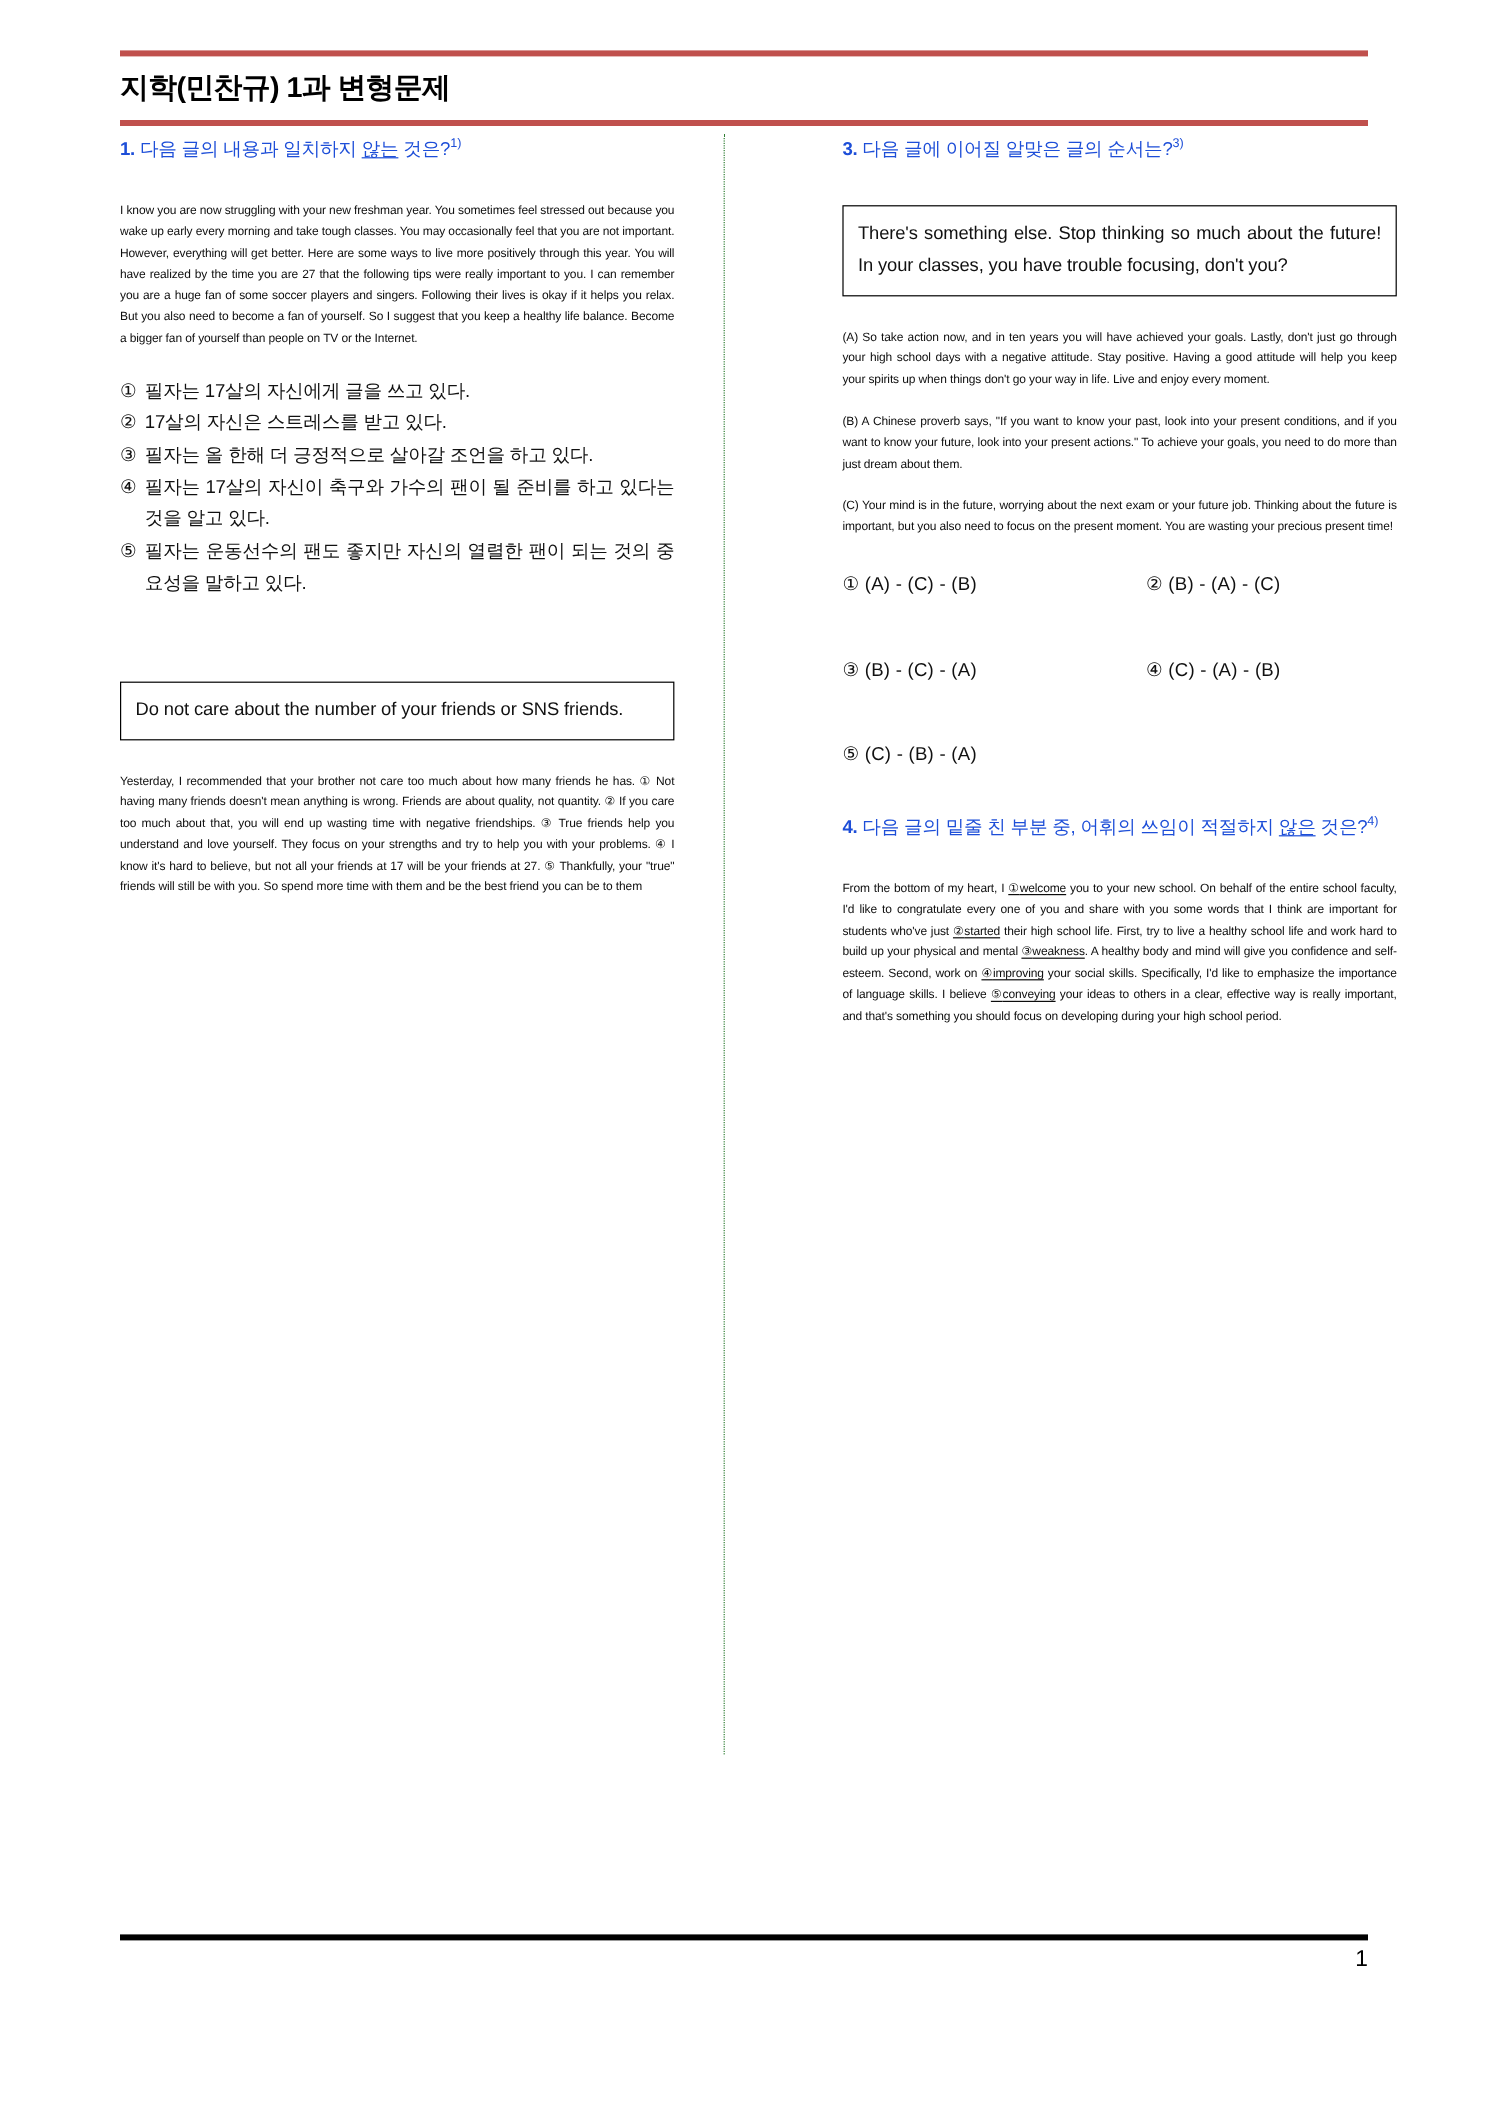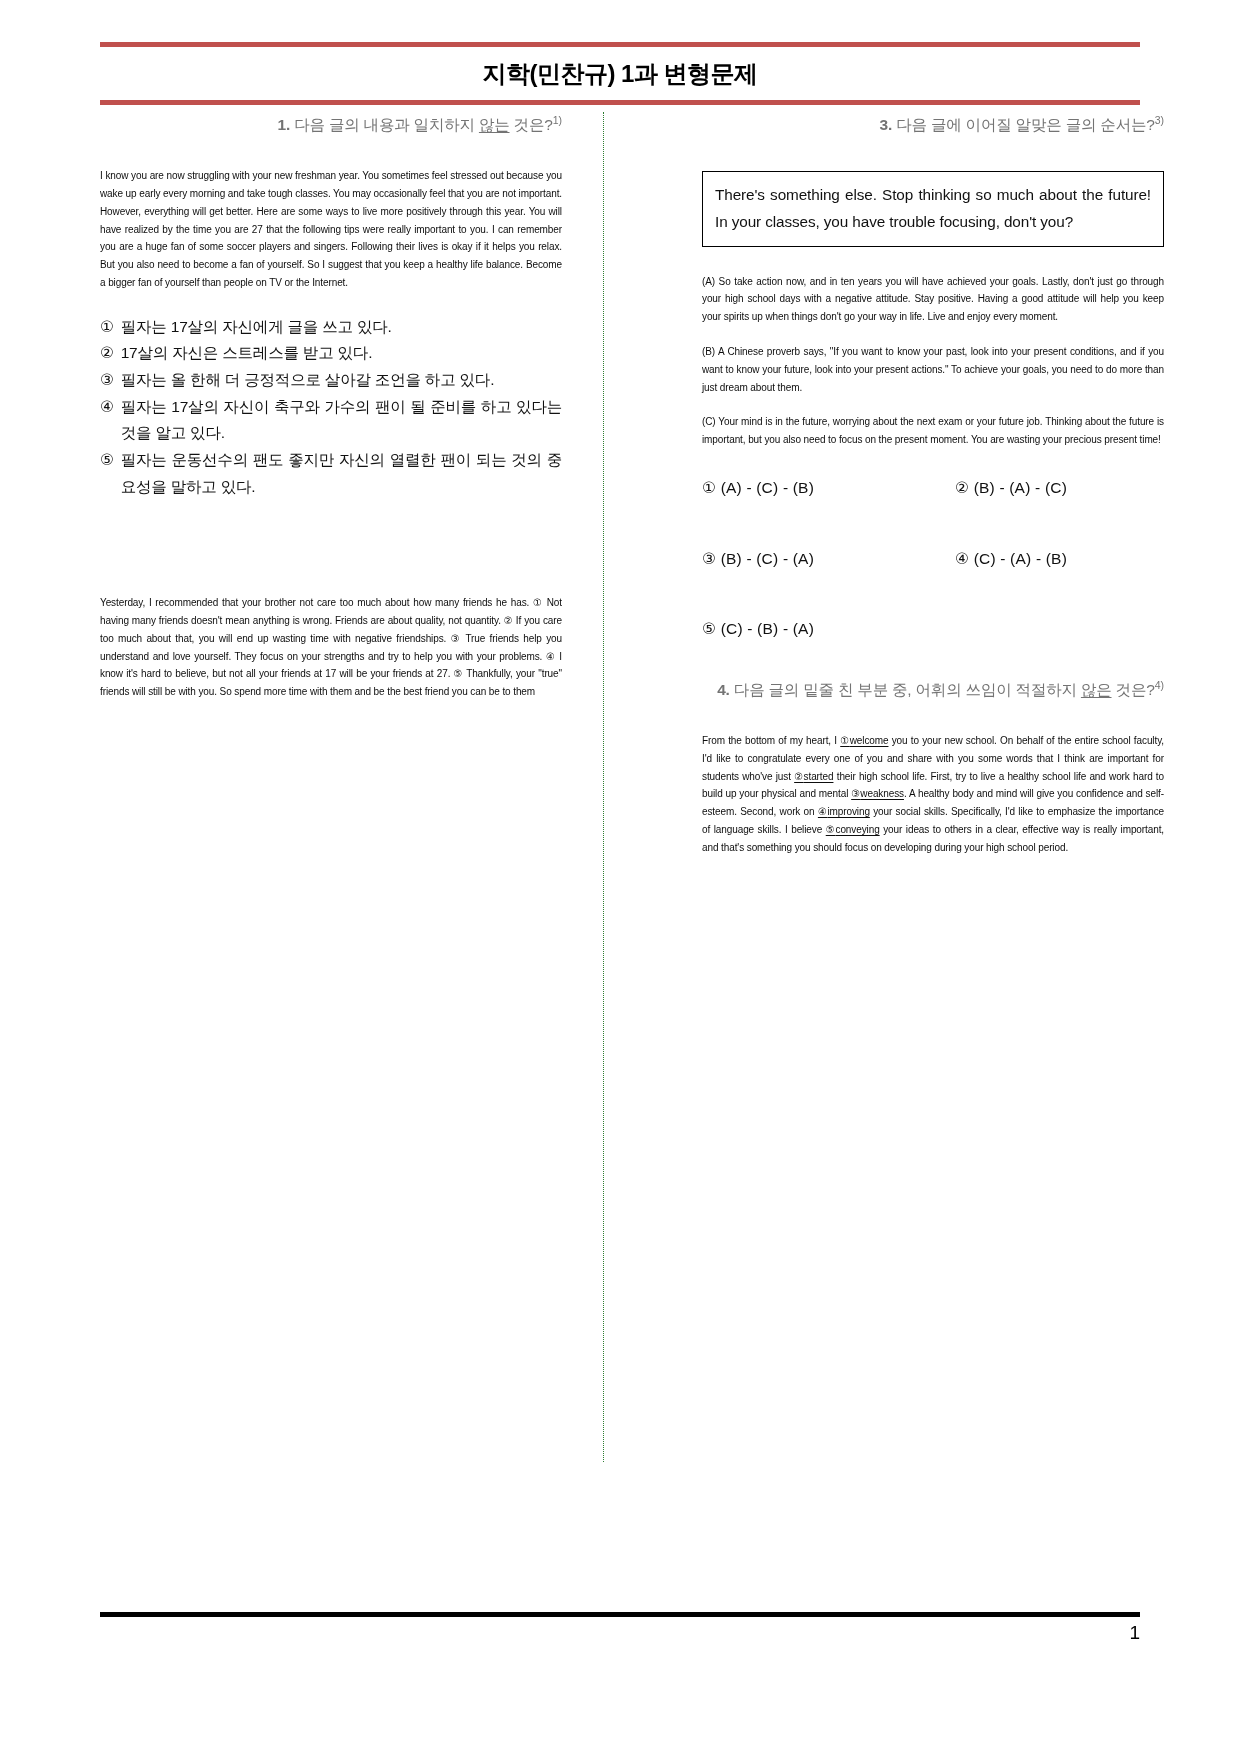--- a/index.html
+++ b/index.html
@@ -13,21 +13,20 @@
     overflow:hidden;
   }
   .page { position:absolute; left:0; top:0; width:1240px; height:1752px; }
 
   
   .header { position:absolute; left:100px; top:42px; width:1040px; }
   .rule-top, .rule-bottom {
     height:5px; background:#c0504d; width:100%;
   }
   .title {
-    text-align:center;
     font-size:24px;
     font-weight:bold;
     letter-spacing:-0.5px;
     color:#000000;
     padding:14px 0 13px 0;
     line-height:1.1;
   }
 
   
   .cols {
@@ -42,24 +41,23 @@
   .divider {
     position:absolute; left:503px; top:0px;
     width:0; height:1350px;
     border-left:1.6px dotted #2e7d32;
   }
 
   
   .q-head {
     font-size:15.5px;
     line-height:1.62;
-    color:#737373;
+    color:#1d4ed8;
     margin:0 0 0 0;
     letter-spacing:-0.2px;
-    text-align:right;
   }
   .q-num { font-weight:bold; }
   .u { text-decoration:underline; text-underline-offset:2px; }
   .fn {
     font-size:10.5px;
     vertical-align:super;
     line-height:0;
     letter-spacing:0;
   }
 
@@ -175,20 +173,21 @@
           <span class="marker">⑤</span>
           <span class="ctxt">필자는 운동선수의 팬도 좋지만 자신의 열렬한 팬이 되는 것의 중요성을 말하고 있다.</span>
         </li>
       </ul>
 
       <div class="sp-34"></div>
 
 
       <div class="sp-34"></div>
 
+      <div class="boxed">Do not care about the number of your friends or SNS friends.</div>
 
       <div class="sp-26"></div>
 
       <p class="para">
         <span>Yesterday, I recommended that your brother not care too much about how many friends he has. </span><span>①</span><span> Not having many friends doesn't mean anything is wrong. Friends are about quality, not quantity. </span><span>②</span><span> If you care too much about that, you will end up wasting time with negative friendships. </span><span>③</span><span> True friends help you understand and love yourself. They focus on your strengths and try to help you with your problems. </span><span>④</span><span> I know it's hard to believe, but not all your friends at 17 will be your friends at 27. </span><span>⑤</span><span> Thankfully, your "true" friends will still be with you. So spend more time with them and be the best friend you can be to them</span>
       </p>
 
     </div>
 
     <div class="col col-right">

